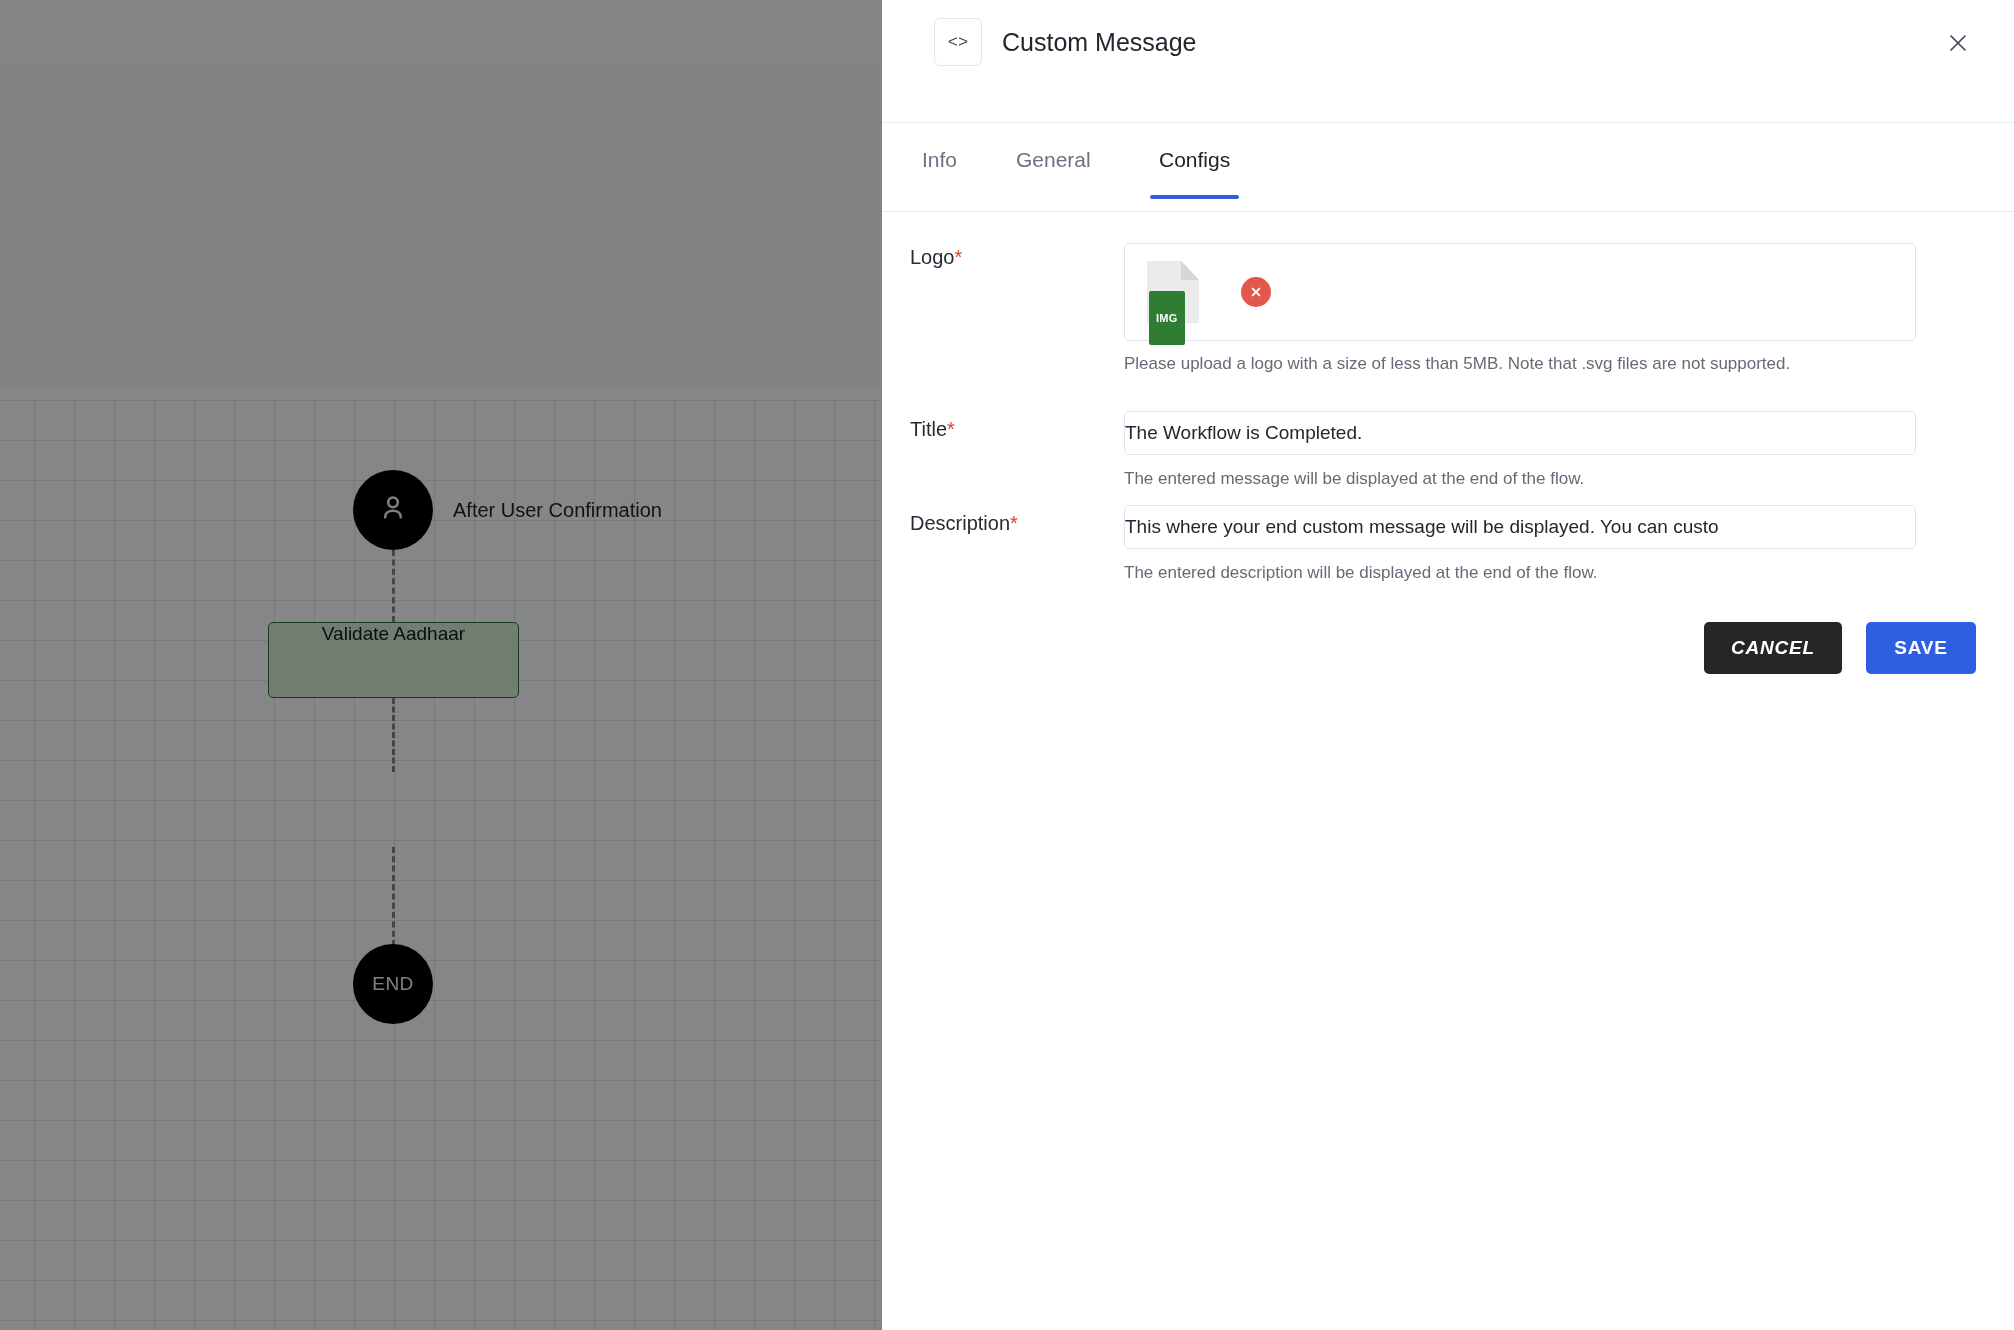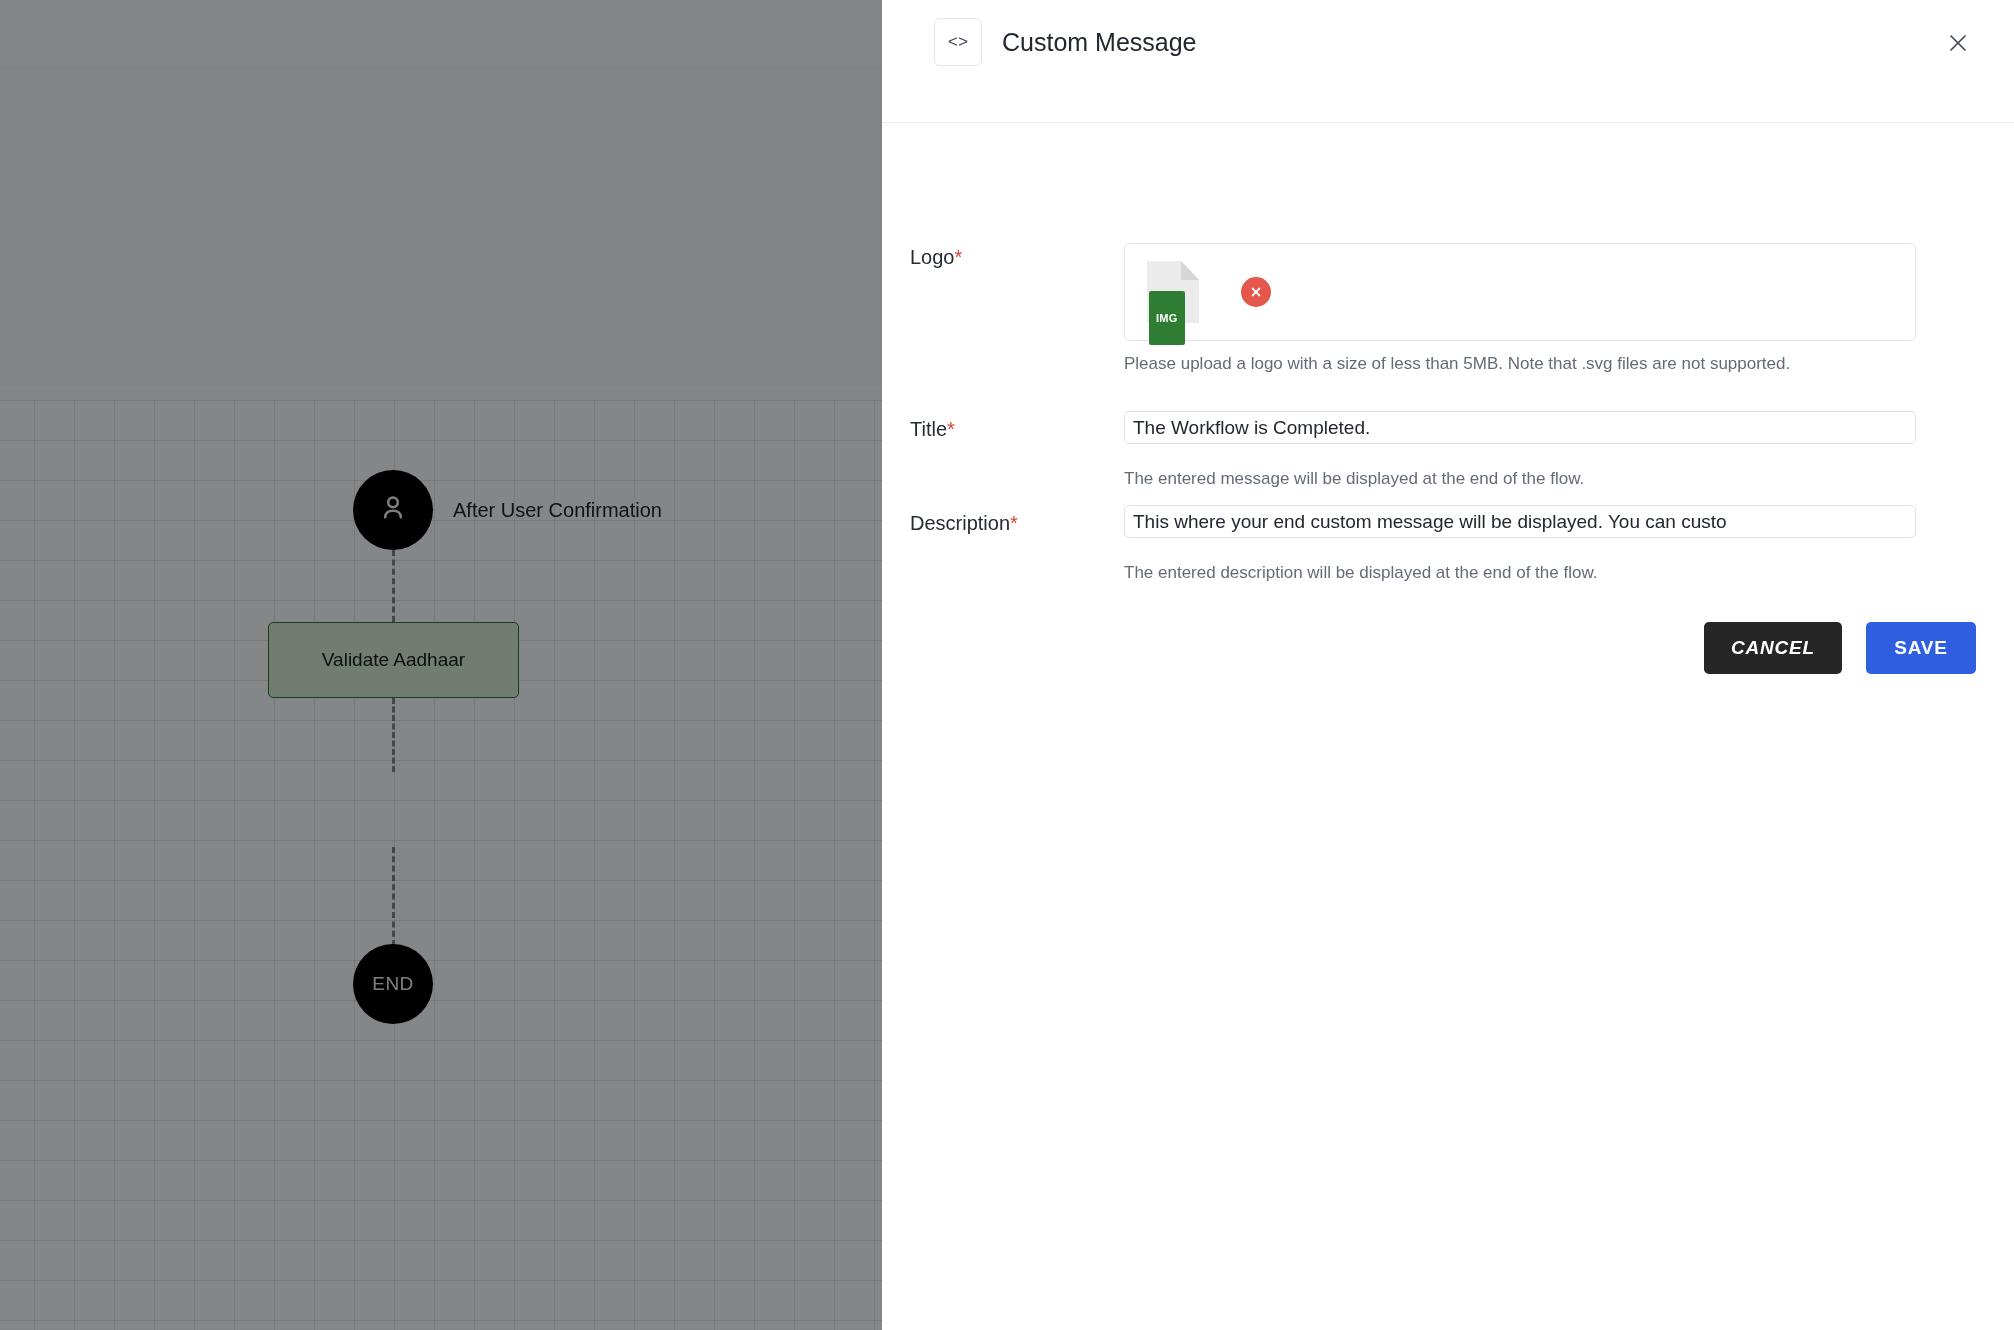--- a/index.html
+++ b/index.html
@@ -74,21 +74,21 @@
   .conn-2 { top: 698px; height: 74px; }
   .conn-3 { top: 847px; height: 99px; }
 
   .node-box {
     position: absolute;
     width: 251px; height: 76px;
     border: 1px solid #2f6b34;
     border-radius: 5px;
     background: #cfe3d0;
     display: flex;
-    align-items: center;
+    align-items: flex-start;
     justify-content: center;
     font-size: 19px;
     color: #15181d;
   }
   .box-1 { left: 268px; top: 622px; }
   .box-2 { left: 268px; top: 772px; }
 
   
   .dimmer {
     position: absolute;
@@ -253,26 +253,26 @@
     color: #646b77;
     line-height: 1.45;
     width: 690px;
   }
   .logo-hint { top: 140px; }
 
   .title-label { top: 206px; text-align: right; }
   .text-input {
     position: absolute;
     left: 242px;
-    width: 792px; height: 33px;
+    width: 792px; height: 44px;
     border: 1px solid #dde3ec;
     border-radius: 5px;
     font-size: 19px;
     color: #23272f;
-    padding: 0 8px;
+    padding: 0 0;
     outline: none;
     font-family: "Liberation Sans", sans-serif;
     background: #ffffff;
   }
   .title-input { top: 199px; }
   .title-hint  { top: 255px; }
 
   .desc-label { top: 300px; }
   .desc-input { top: 293px; }
   .desc-hint  { top: 349px; }
@@ -345,20 +345,25 @@
       </div>
       <div class="header-title">Custom Message</div>
       <div class="close-btn">
         <svg width="24" height="24" viewBox="0 0 24 24" stroke="#454a5a" stroke-width="1.7" stroke-linecap="round">
           <line x1="5" y1="5" x2="19" y2="19"></line>
           <line x1="19" y1="5" x2="5" y2="19"></line>
         </svg>
       </div>
     </div>
 
+    <div class="tabs">
+      <div class="tab tab-info">Info</div>
+      <div class="tab tab-general">General</div>
+      <div class="tab tab-configs">Configs</div>
+    </div>
 
     <div class="form">
 
       <div class="row">
         <div class="field-label logo-label"><span>Logo</span><span class="req">*</span></div>
 
         <div class="logo-box">
           <div class="file-icon">
             <div class="sheet"></div>
             <div class="fold"></div>

